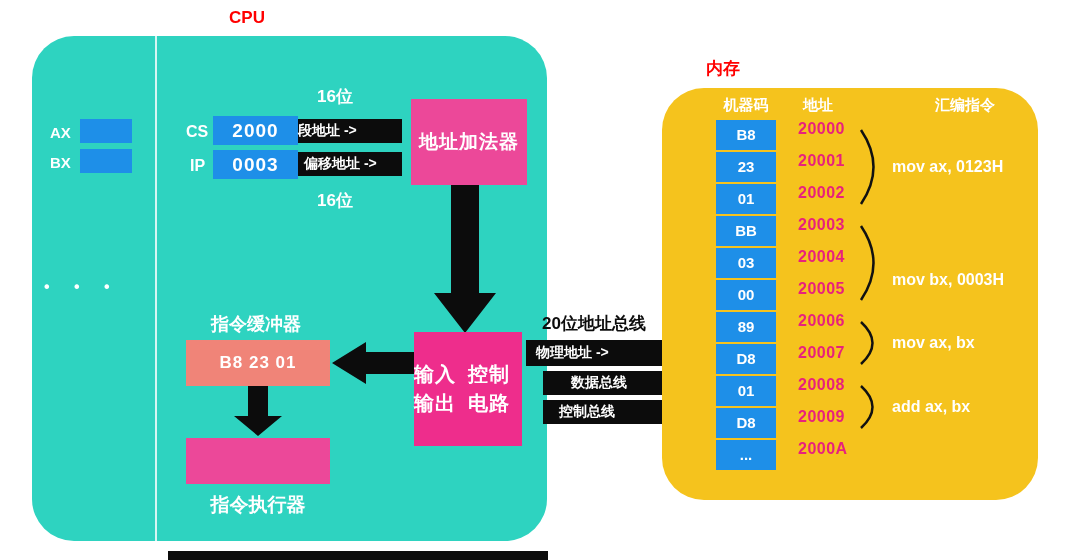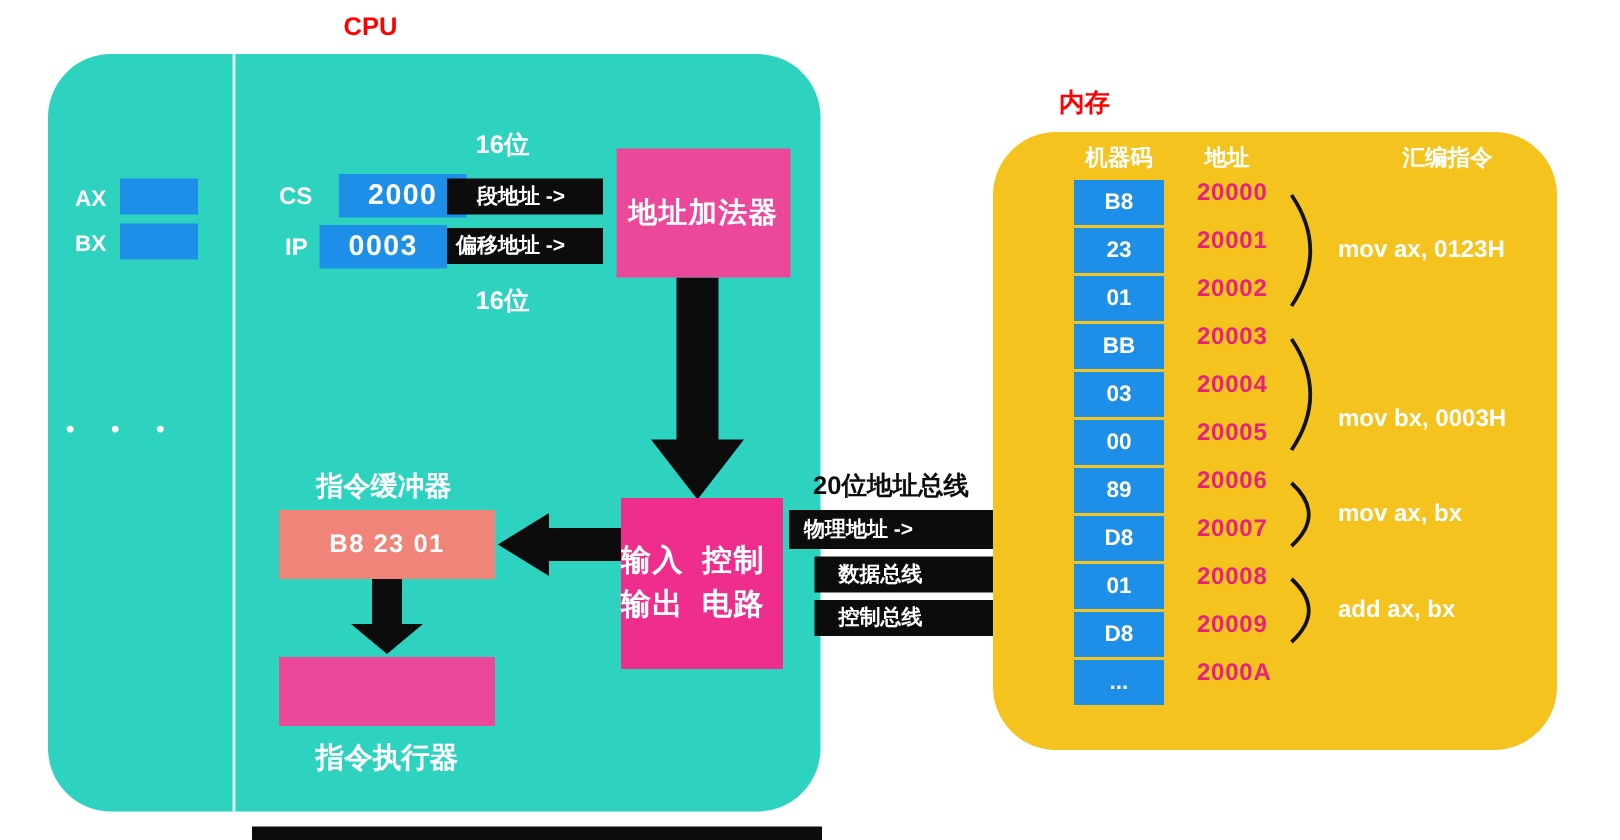--- a/index.html
+++ b/index.html
@@ -54,22 +54,22 @@
 <div class="abs cpu-divider"></div>
 <div class="abs red-title center" style="left:197px;top:8px;width:100px;">CPU</div>
 
 <div class="abs reg-label" style="left:50px;top:124px;">AX</div>
 <div class="abs blue-box reg-box" style="left:80px;top:119px;"></div>
 <div class="abs reg-label" style="left:50px;top:154px;">BX</div>
 <div class="abs blue-box reg-box" style="left:80px;top:149px;"></div>
 <div class="abs dots" style="left:44px;top:278px;">• • •</div>
 
 <div class="abs reg-label" style="left:186px;top:123px;font-size:16px;">CS</div>
-<div class="abs blue-box val-box" style="left:226px;top:116px;">2000</div>
-<div class="abs black-strip" style="left:298px;top:119px;width:104px;height:24px;padding-left:20px;">段地址 -&gt;</div>
+<div class="abs blue-box val-box" style="left:213px;top:116px;">2000</div>
+<div class="abs black-strip" style="left:298px;top:119px;width:104px;height:24px;padding-left:0;">段地址 -&gt;</div>
 
 <div class="abs reg-label" style="left:190px;top:157px;font-size:16px;">IP</div>
 <div class="abs blue-box val-box" style="left:213px;top:150px;">0003</div>
 <div class="abs black-strip" style="left:298px;top:152px;width:104px;height:24px;padding-left:6px;">偏移地址 -&gt;</div>
 
 <div class="abs bits" style="left:290px;top:85px;">16位</div>
 <div class="abs bits" style="left:290px;top:189px;">16位</div>
 
 <div class="abs orange-box adder wht">地址加法器</div>
 
@@ -91,21 +91,21 @@
 
 <svg class="abs" style="left:232px;top:386px;" width="52" height="52">
   <path d="M16 0 L36 0 L36 30 L50 30 L26 50 L2 30 L16 30 Z" fill="#0c0c0c"></path>
 </svg>
 
 <div class="abs orange-box exec-box"></div>
 <div class="abs wht center" style="left:176px;top:492px;width:164px;font-size:19px;">指令执行器</div>
 
 <div class="abs bus-title">20位地址总线</div>
 <div class="abs black-strip" style="left:526px;top:340px;width:140px;height:26px;padding-left:10px;">物理地址  -&gt;</div>
-<div class="abs black-strip" style="left:543px;top:371px;width:124px;height:24px;padding-left:16px;">数据总线</div>
+<div class="abs black-strip" style="left:543px;top:371px;width:124px;height:24px;padding-left:28px;">数据总线</div>
 <div class="abs black-strip" style="left:543px;top:400px;width:124px;height:24px;padding-left:16px;">控制总线</div>
 
 <div class="abs mem-block"></div>
 <div class="abs red-title" style="left:706px;top:57px;">内存</div>
 <div class="abs mem-hdr" style="left:700px;top:96px;width:92px;">机器码</div>
 <div class="abs mem-hdr" style="left:790px;top:96px;width:56px;">地址</div>
 <div class="abs mem-hdr" style="left:910px;top:96px;width:110px;">汇编指令</div>
 
 <div class="abs mem-rows">
   <div class="mem-row">

